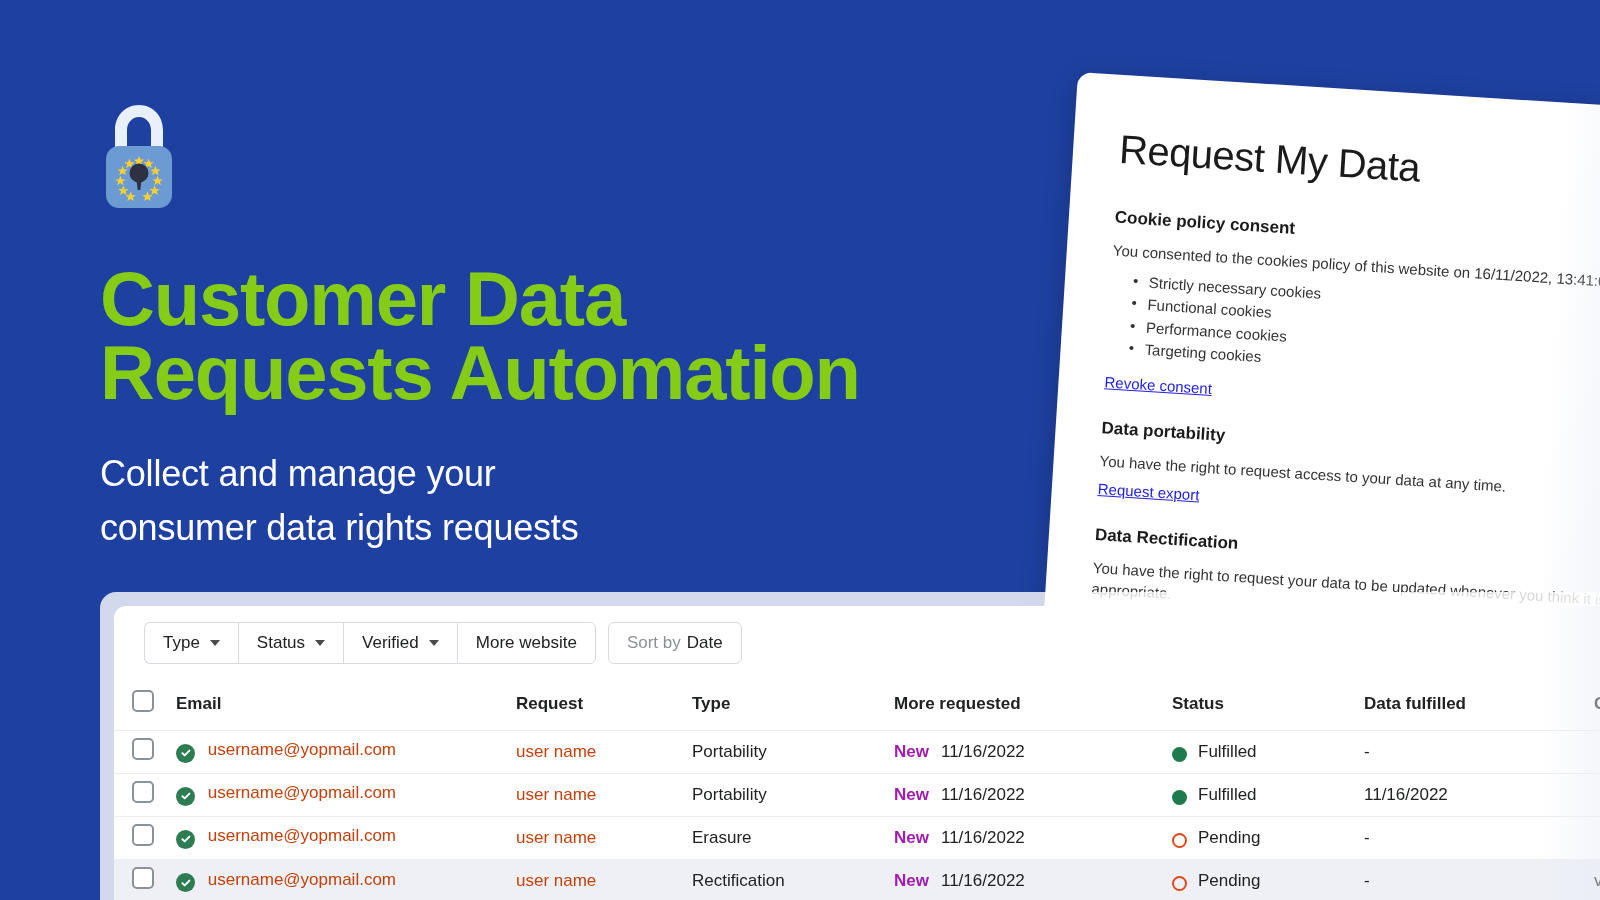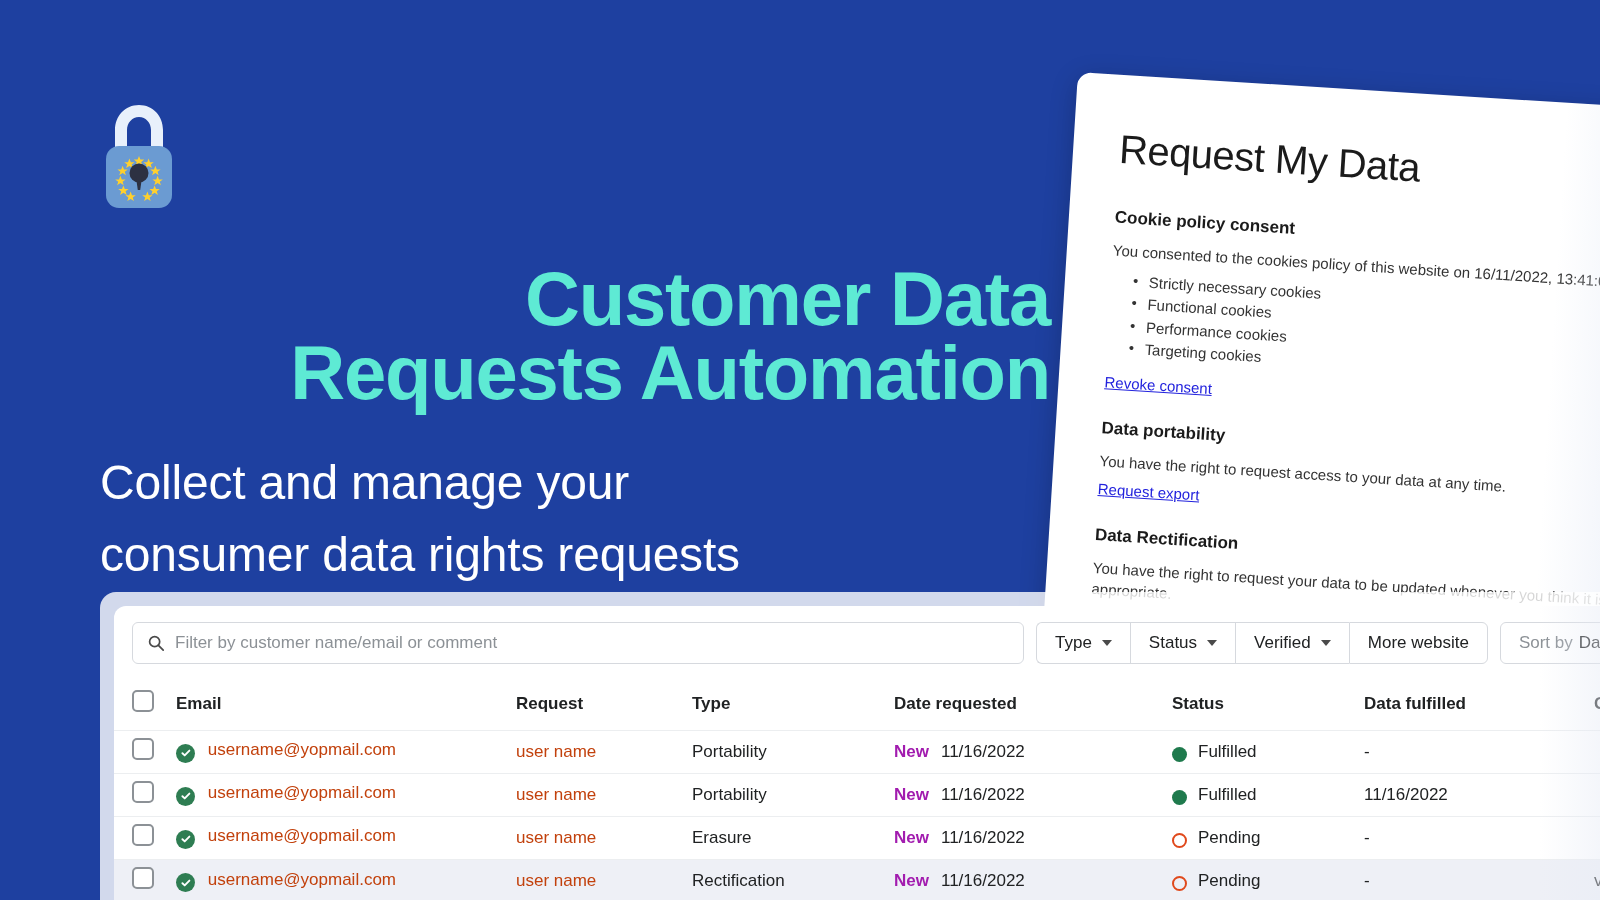--- a/index.html
+++ b/index.html
@@ -11,32 +11,31 @@
   }
   body { background: #1e40a0; position: relative; }
 
   
   .hero { position: absolute; left: 100px; top: 96px; width: 950px; z-index: 5; }
 
   .lock-icon { width: 78px; height: 118px; display: block; }
 
   .hero-title {
     margin-top: 48px;
-    color: #5eead4;
+    color: #84cc16;
     font-size: 76px;
     font-weight: bold;
     line-height: 0.98;
     letter-spacing: -1.2px;
     white-space: pre-line;
-    text-align: right;
   }
   .hero-sub {
     margin-top: 36px;
     color: #ffffff;
-    font-size: 48px;
+    font-size: 36px;
     font-weight: 400;
     line-height: 1.5;
     letter-spacing: -0.2px;
     white-space: pre-line;
   }
 
   
   .rmd-wrap {
     position: absolute;
     left: 1078px; top: 72px;
@@ -239,29 +238,20 @@
       <a class="rmd-link">Request an update</a>
     </div>
   </div>
   <div class="rmd-fade"></div>
 </div>
 
 <div class="panel-outer">
   <div class="panel">
 
     <div class="toolbar">
-      <div class="search-box">
-        <span>
-          <svg class="search-icon" viewBox="0 0 20 20" fill="none" xmlns="http://www.w3.org/2000/svg">
-            <circle cx="8.5" cy="8.5" r="5.6" stroke="#4a4a4a" stroke-width="1.9"></circle>
-            <line x1="12.7" y1="12.7" x2="18" y2="18" stroke="#4a4a4a" stroke-width="1.9" stroke-linecap="round"></line>
-          </svg>
-        </span>
-        <input class="search-input" type="text" placeholder="Filter by customer name/email or comment" style="">
-      </div>
 
       <div class="filter-group">
         <button class="filter-btn">
           <span>Type</span>
           <span class="caret"></span>
         </button>
         <button class="filter-btn">
           <span>Status</span>
           <span class="caret"></span>
         </button>
@@ -282,21 +272,21 @@
 
     <table class="reqs">
       <thead>
         <tr>
           <th class="c-chk">
             <span class="chkbox"></span>
           </th>
           <th class="c-email">Email</th>
           <th class="c-cust">Request</th>
           <th class="c-type">Type</th>
-          <th class="c-datereq">Date requested</th>
+          <th class="c-datereq">More requested</th>
           <th class="c-status">Status</th>
           <th class="c-datefull">Data fulfilled</th>
           <th class="c-comment">C</th>
         </tr>
       </thead>
       <tbody>
 
         <tr>
           <td class="c-chk">
             <span class="chkbox"></span>

